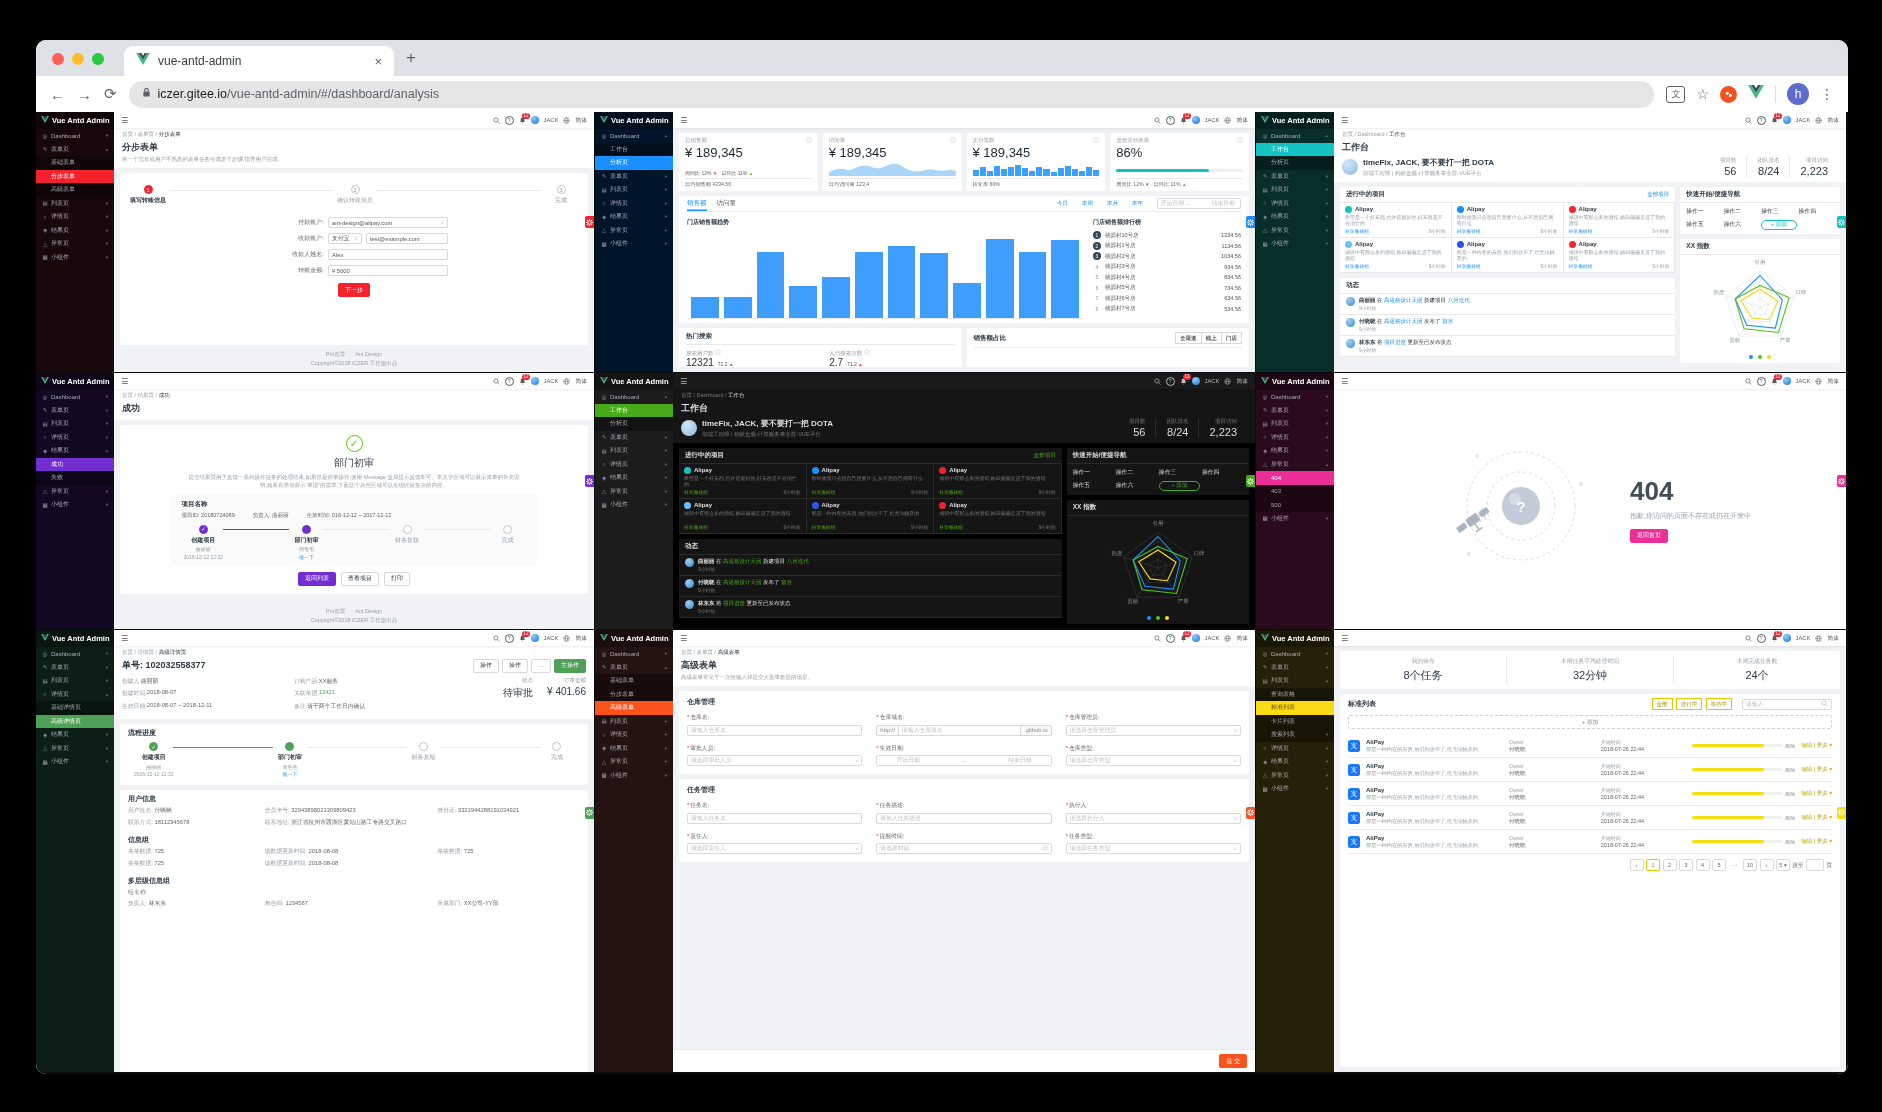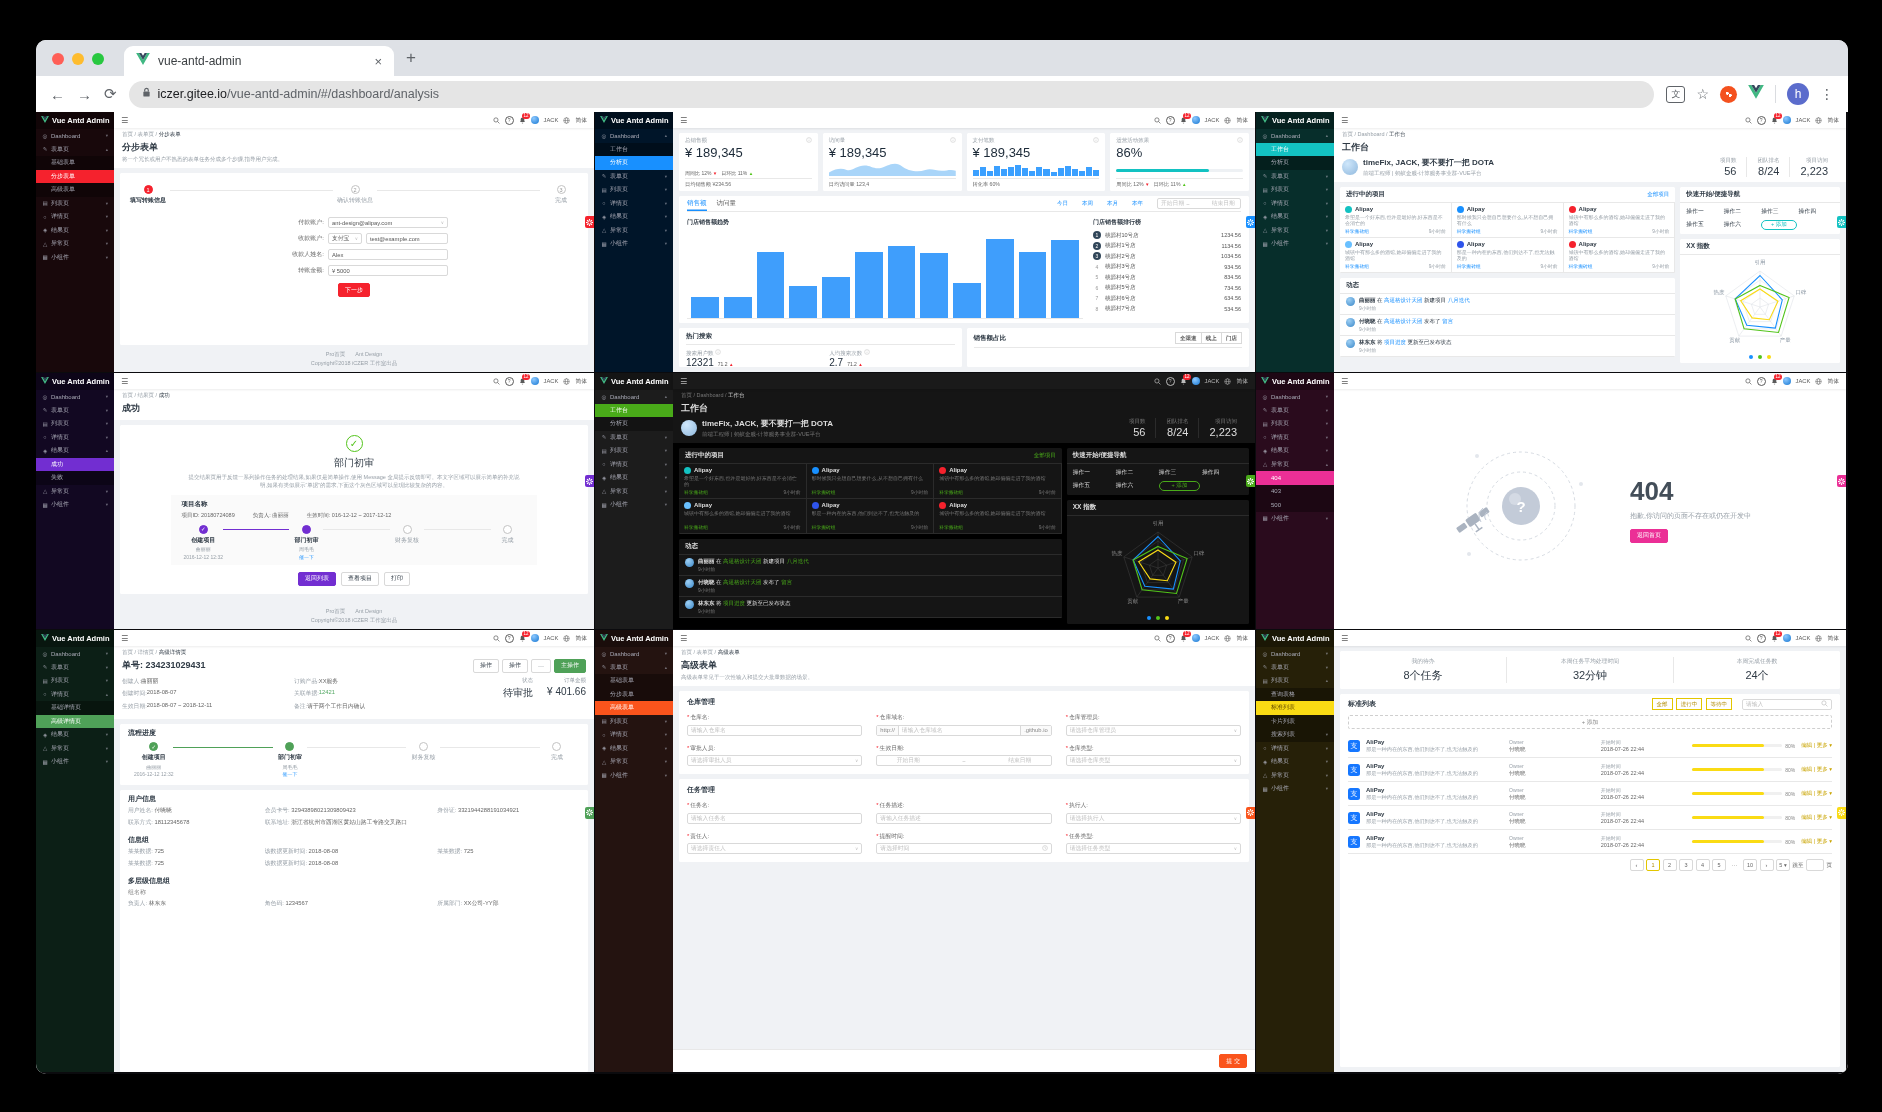--- a/index.html
+++ b/index.html
@@ -1649,21 +1649,21 @@
                 <ellipse cx="5" cy="5" rx="1.7" ry="4"></ellipse>
                 <path d="M1 5h8"></path>
               </svg>
             </span>
             <span class="huser">简体</span>
           </div>
           <div class="p-body">
             <div class="ph-block">
               <div class="bc"><span>首页</span><span> / </span><span>详情页</span><span> / </span><span class="cur">高级详情页</span></div>
               <div style="display: flex; align-items: center;">
-                <span class="p-title">单号: 234231029431</span>
+                <span class="p-title">单号: 102032558377</span>
                 <div class="dt-btns">
                   <span class="btn">操作</span>
                   <span class="btn">操作</span>
                   <span class="btn">···</span>
                   <span class="btn primary">主操作</span>
                 </div>
               </div>
               <div class="dt-meta">
                 <div class="dl">
                   <div class="r">

